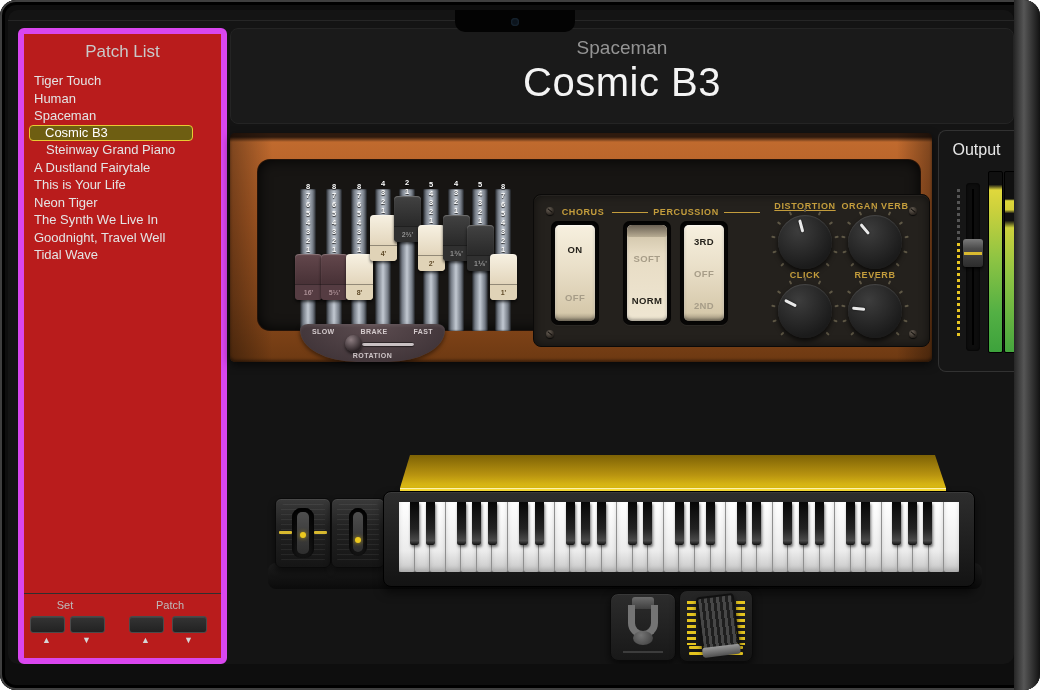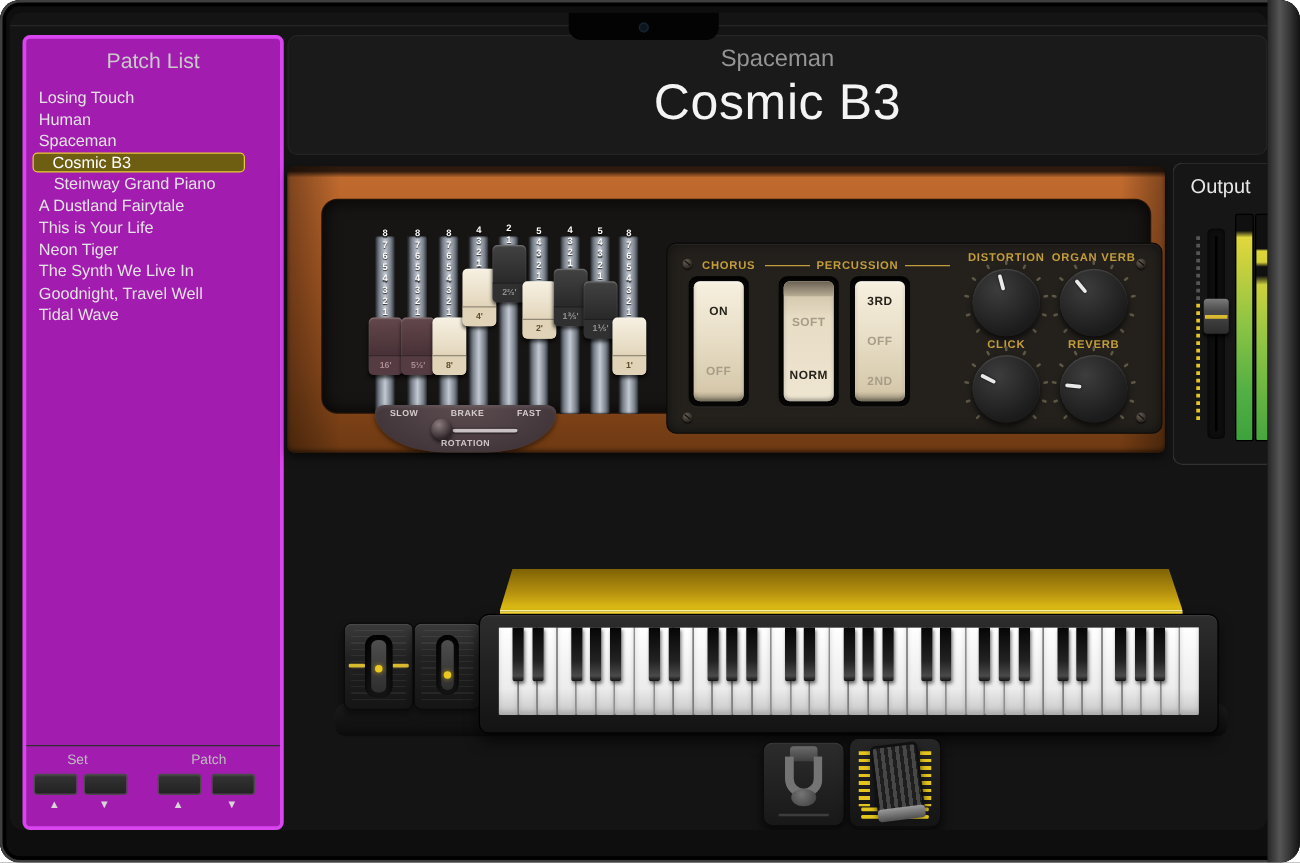--- a/index.html
+++ b/index.html
@@ -12,22 +12,22 @@
     border-radius:10px;overflow:hidden;}
   .screen::before{content:'';position:absolute;left:0;right:0;top:10px;height:1px;background:#262626;}
   .watermark{position:absolute;left:0;right:26px;bottom:2px;text-align:center;color:#9a9a9a;
     font-size:15px;font-weight:bold;letter-spacing:.3px;}
   .notch{position:absolute;left:447px;top:0;width:120px;height:22px;background:#030303;
     border-radius:0 0 10px 10px;z-index:50;}
   .cam{position:absolute;left:50%;top:8px;margin-left:-4px;width:8px;height:8px;border-radius:50%;
     background:#0c141c;box-shadow:inset 0 0 2px #2a4156;}
 
   
-  .patch-panel{position:absolute;left:10px;top:18px;width:209px;height:636px;background:#a21caf;
-    border:3px solid #d946ef;border-radius:6px;box-sizing:border-box;}
+  .patch-panel{position:absolute;left:10px;top:18px;width:209px;height:636px;background:#b91c1c;
+    border:6px solid #d946ef;border-radius:6px;box-sizing:border-box;}
   .pl-title{position:absolute;top:8px;left:0;right:0;text-align:center;color:#c9c9c9;font-size:17px;}
   .pl-items{position:absolute;top:38px;left:0;right:0;}
   .pl-item{height:17.5px;line-height:17.5px;font-size:13px;color:#e4e4e4;padding-left:10px;
     white-space:nowrap;cursor:default;}
   .pl-item.indent{padding-left:22px;}
   .pl-item.selected{background:#6e5e12;border:1.5px solid #e8ca33;border-radius:4px;color:#fff;
     margin-left:5px;margin-right:28px;padding-left:15px;height:14.5px;line-height:14.5px;}
   .pl-footer{position:absolute;left:0;right:0;bottom:0;height:64px;border-top:1px solid #2f2f2f;}
   .pf-label{position:absolute;top:5px;font-size:11px;color:#bdbdbd;width:66px;text-align:center;}
   .pf-label.set{left:8px;} .pf-label.patch{left:113px;}
@@ -205,21 +205,21 @@
 </style>
 </head>
 <body>
 
 <div class="device">
   <div class="screen">
 
     <aside class="patch-panel">
       <div class="pl-title">Patch List</div>
       <div class="pl-items" id="plItems">
-          <div class="pl-item">Losing Touch</div>
+          <div class="pl-item">Tiger Touch</div>
           <div class="pl-item">Human</div>
           <div class="pl-item">Spaceman</div>
           <div class="pl-item indent selected">Cosmic B3</div>
           <div class="pl-item indent">Steinway Grand Piano</div>
           <div class="pl-item">A Dustland Fairytale</div>
           <div class="pl-item">This is Your Life</div>
           <div class="pl-item">Neon Tiger</div>
           <div class="pl-item">The Synth We Live In</div>
           <div class="pl-item">Goodnight, Travel Well</div>
           <div class="pl-item">Tidal Wave</div>
@@ -377,21 +377,21 @@
               </div>
           </div>
           <div class="sw-recess" style="left:146px">
             <div class="rocker tilt-top" id="swHarm">
                 <div class="sw-opt active">3RD</div>
                 <div class="sw-opt">OFF</div>
                 <div class="sw-opt">2ND</div>
               </div>
           </div>
           <div id="knobs">
-              <div class="gold-lbl" style="left: 226px; top: 6px; width: 90px;">DISTORTION</div>
+              <div class="gold-lbl" style="left: 226px; top: 6px; width: 90px; text-decoration: underline;">DISTORTION</div>
               <div class="knob-wrap" style="left: 236px; top: 12px;">
                 <div class="tickw" style="transform: rotate(-135deg);">
                   <i></i>
                 </div>
                 <div class="tickw" style="transform: rotate(-108deg);">
                   <i></i>
                 </div>
                 <div class="tickw" style="transform: rotate(-81deg);">
                   <i></i>
                 </div>

